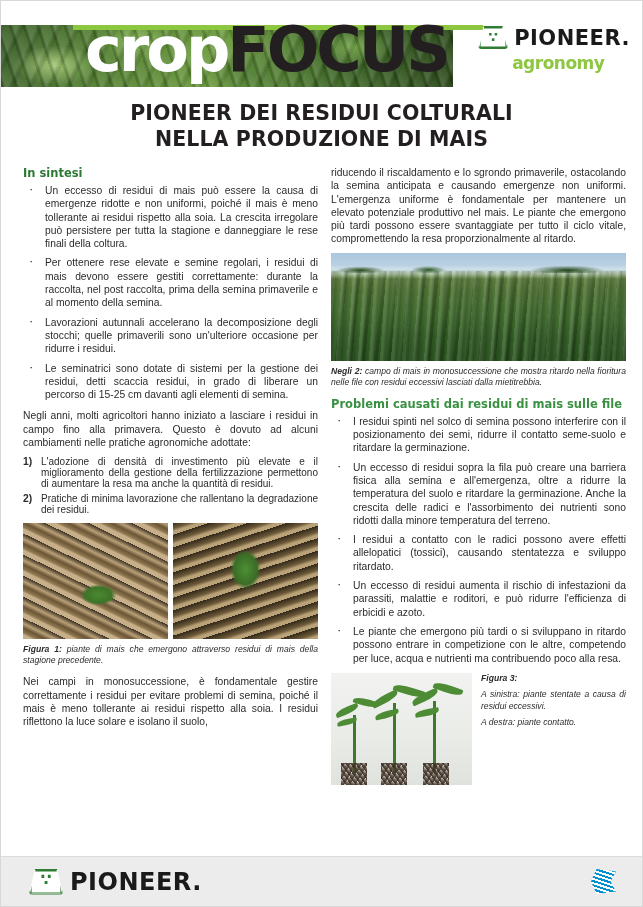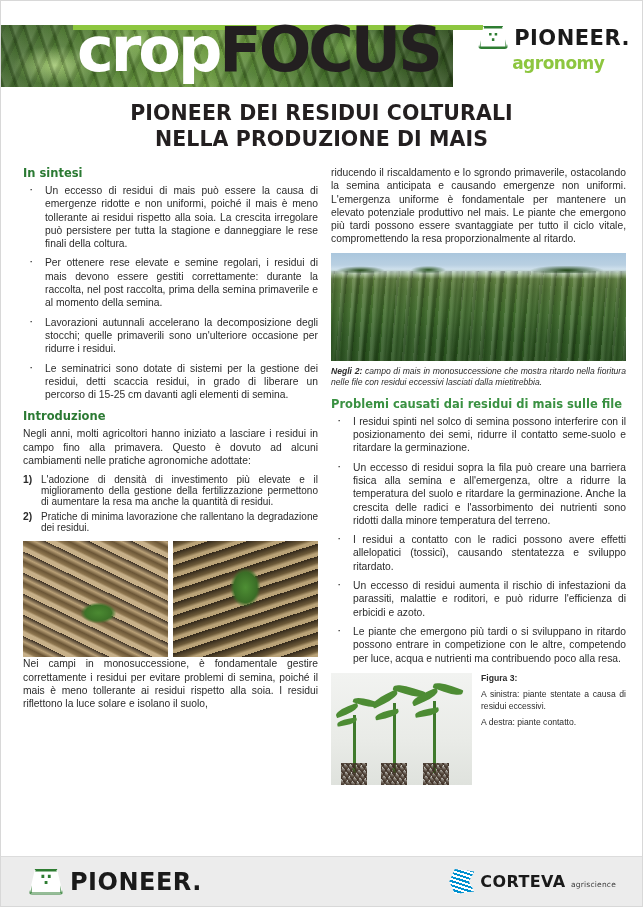--- a/index.html
+++ b/index.html
@@ -57,21 +57,21 @@
     position: absolute;
     left: 72px;
     top: 15px;
     width: 410px;
     height: 5px;
     background: #8dc63f;
     z-index: 3;
   }
   .banner-title {
     position: absolute;
-    left: 76px;
+    left: 84px;
     top: 4px;
     z-index: 4;
     font-family: "DejaVu Sans", sans-serif;
     font-weight: bold;
     font-size: 62px;
     letter-spacing: -3px;
     line-height: 72px;
     white-space: nowrap;
   }
   .banner-title .crop { color: #ffffff; }
@@ -327,20 +327,21 @@
     bottom: 0;
     width: 26px;
     height: 22px;
     background:
       repeating-linear-gradient(55deg, rgba(60,45,35,0.85) 0px, rgba(60,45,35,0.85) 1px, rgba(0,0,0,0) 4px),
       repeating-linear-gradient(-60deg, rgba(70,55,40,0.8) 0px, rgba(70,55,40,0.8) 1px, rgba(0,0,0,0) 5px);
   }
   .fig3-text {
     font-size: 8.6px;
     line-height: 11.5px;
+    font-style: italic;
     color: #2b2b2b;
     text-align: justify;
   }
   .fig3-text .t { margin-bottom: 5px; }
   .fig3-text .hd { font-weight: bold; margin-bottom: 5px; }
 
   
   .footer {
     position: absolute;
     left: 0;
@@ -430,34 +431,34 @@
 
       <h2 class="section">In sintesi</h2>
 
       <ul class="bullets">
         <li>Un eccesso di residui di mais può essere la causa di emergenze ridotte e non uniformi, poiché il mais è meno tollerante ai residui rispetto alla soia. La crescita irregolare può persistere per tutta la stagione e danneggiare le rese finali della coltura.</li>
         <li>Per ottenere rese elevate e semine regolari, i residui di mais devono essere gestiti correttamente: durante la raccolta, nel post raccolta, prima della semina primaverile e al momento della semina.</li>
         <li>Lavorazioni autunnali accelerano la decomposizione degli stocchi; quelle primaverili sono un'ulteriore occasione per ridurre i residui.</li>
         <li>Le seminatrici sono dotate di sistemi per la gestione dei residui, detti scaccia residui, in grado di liberare un percorso di 15-25 cm davanti agli elementi di semina.</li>
       </ul>
 
-      <h2 class="section">Introduzione</h2>
 
       <p class="body">Negli anni, molti agricoltori hanno iniziato a lasciare i residui in campo fino alla primavera. Questo è dovuto ad alcuni cambiamenti nelle pratiche agronomiche adottate:</p>
 
       <ol class="numbered">
         <li>L'adozione di densità di investimento più elevate e il miglioramento della gestione della fertilizzazione permettono di aumentare la resa ma anche la quantità di residui.</li>
         <li>Pratiche di minima lavorazione che rallentano la degradazione dei residui.</li>
       </ol>
 
       <div class="fig1">
         <div class="half residue-a"></div>
         <div class="half residue-b"></div>
       </div>
 
+      <div class="caption"><b>Figura 1:</b><span> piante di mais che emergono attraverso residui di mais della stagione precedente.</span></div>
 
       <p class="body">Nei campi in monosuccessione, è fondamentale gestire correttamente i residui per evitare problemi di semina, poiché il mais è meno tollerante ai residui rispetto alla soia. I residui riflettono la luce solare e isolano il suolo,</p>
     </div>
 
     <div class="col">
 
       <p class="body">riducendo il riscaldamento e lo sgrondo primaverile, ostacolando la semina anticipata e causando emergenze non uniformi. L'emergenza uniforme è fondamentale per mantenere un elevato potenziale produttivo nel mais. Le piante che emergono più tardi possono essere svantaggiate per tutto il ciclo vitale, compromettendo la resa proporzionalmente al ritardo.</p>
 
       <div class="fig2"></div>
 
@@ -506,20 +507,16 @@
     <div class="footer-pioneer">
       <span class="pioneer-mark">
         <span class="trap"></span>
         <span class="sym">∵</span>
       </span>
       <span class="pioneer-word">PIONEER.</span>
     </div>
 
     <div class="corteva">
       <span class="corteva-mark"></span>
-      <span class="corteva-text">
-        <span class="name">CORTEVA</span>
-        <span class="sub">agriscience</span>
-      </span>
     </div>
   </div>
 
 </div>
 
 </body></html>

